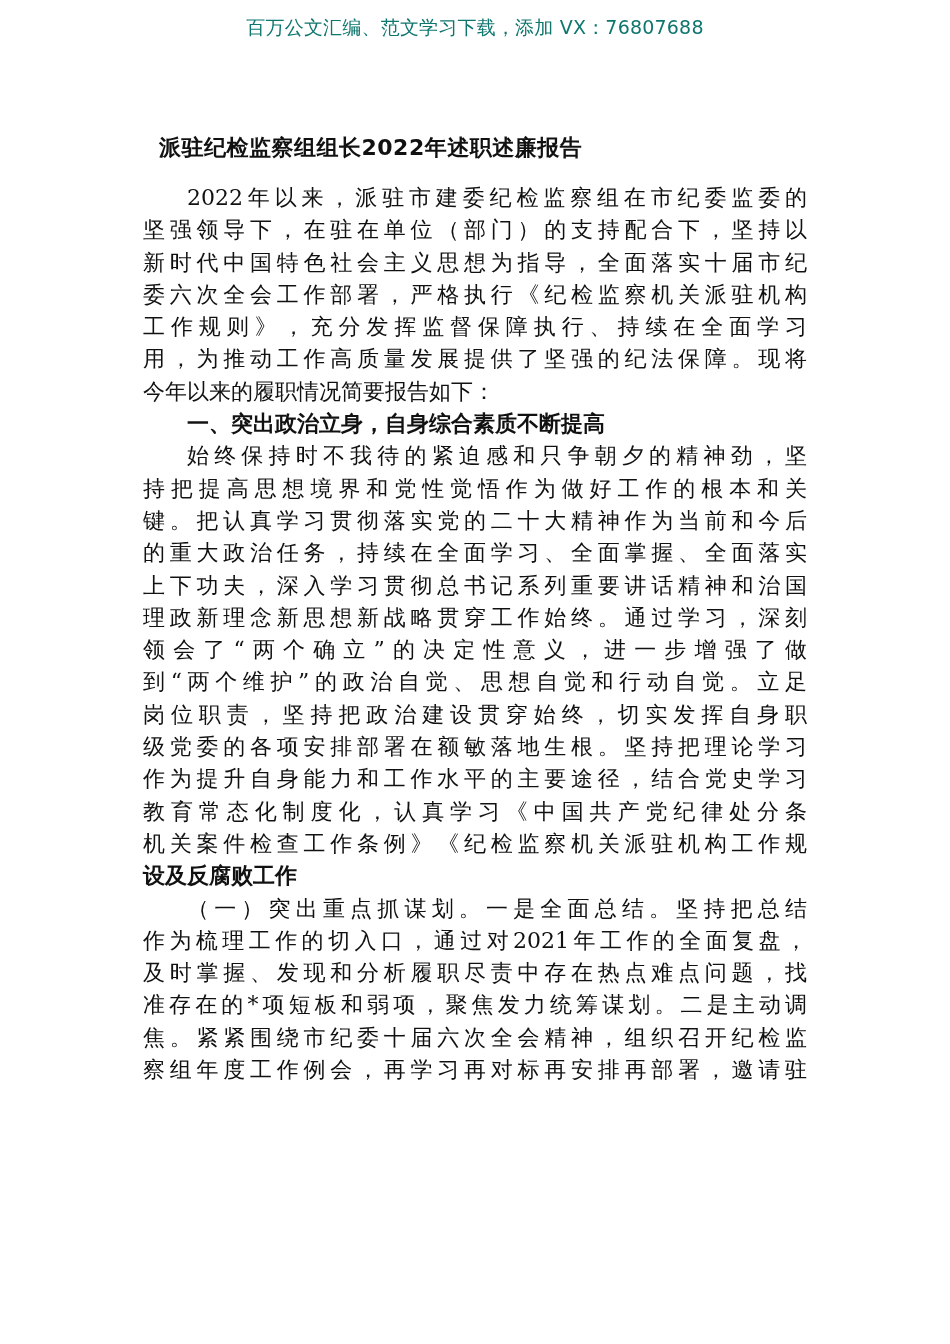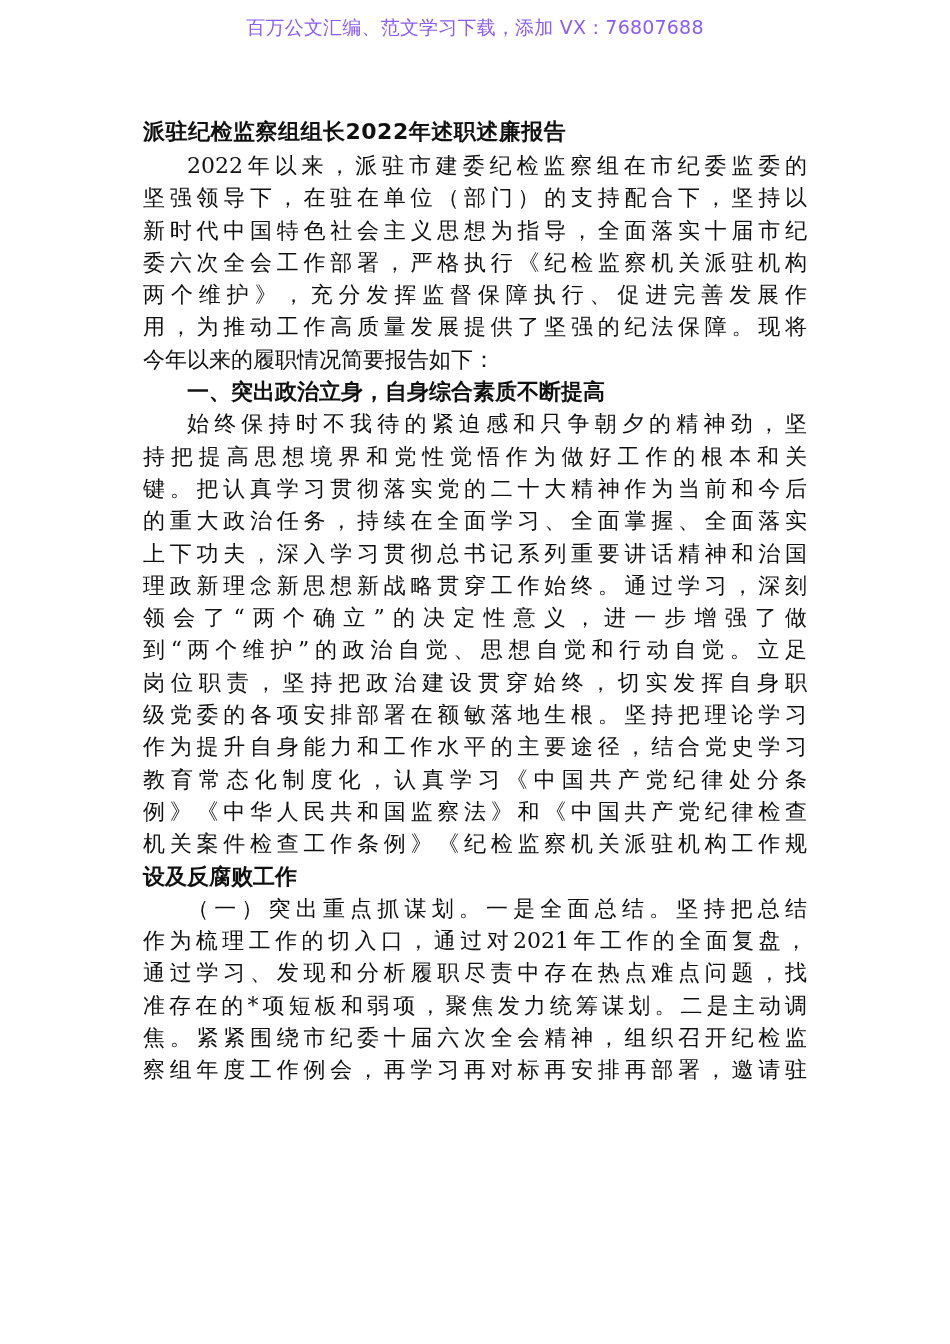--- a/index.html
+++ b/index.html
@@ -17,35 +17,35 @@
     }
     .banner {
       position: absolute;
       left: 0;
       top: 14px;
       width: 950px;
       text-align: center;
       font-family: "DejaVu Sans", "Liberation Sans", sans-serif;
       font-size: 19px;
       line-height: 26px;
-      color: #8b5cf6;
+      color: #0f766e;
       letter-spacing: 0.2px;
     }
     .page {
       position: absolute;
       left: 143px;
       top: 114px;
       width: 664px;
     }
     .doc-title {
       font-family: "DejaVu Sans", "Liberation Sans", sans-serif;
       font-weight: bold;
       font-size: 22px;
       line-height: 36px;
-      margin: 0;
+      margin: 16px;
       height: 36px;
       letter-spacing: 0.5px;
     }
     .body-text {
     }
     .line {
       display: block;
       font-size: 22px;
       line-height: 32.3px;
       height: 32.3px;
@@ -77,42 +77,41 @@
 
 <div class="page">
   <h1 class="doc-title">派驻纪检监察组组长2022年述职述廉报告</h1>
 
   <div class="body-text">
 
     <span class="line indent">2022年以来，派驻市建委纪检监察组在市纪委监委的</span>
     <span class="line">坚强领导下，在驻在单位（部门）的支持配合下，坚持以</span>
     <span class="line">新时代中国特色社会主义思想为指导，全面落实十届市纪</span>
     <span class="line">委六次全会工作部署，严格执行《纪检监察机关派驻机构</span>
-    <span class="line">两个维护》，充分发挥监督保障执行、促进完善发展作</span>
+    <span class="line">工作规则》，充分发挥监督保障执行、持续在全面学习</span>
     <span class="line">用，为推动工作高质量发展提供了坚强的纪法保障。现将</span>
     <span class="line last">今年以来的履职情况简要报告如下：</span>
 
     <span class="line last indent heading">一、突出政治立身，自身综合素质不断提高</span>
     <span class="line indent">始终保持时不我待的紧迫感和只争朝夕的精神劲，坚</span>
     <span class="line">持把提高思想境界和党性觉悟作为做好工作的根本和关</span>
     <span class="line">键。把认真学习贯彻落实党的二十大精神作为当前和今后</span>
     <span class="line">的重大政治任务，持续在全面学习、全面掌握、全面落实</span>
     <span class="line">上下功夫，深入学习贯彻总书记系列重要讲话精神和治国</span>
     <span class="line">理政新理念新思想新战略贯穿工作始终。通过学习，深刻</span>
     <span class="line">领会了“两个确立”的决定性意义，进一步增强了做</span>
     <span class="line">到“两个维护”的政治自觉、思想自觉和行动自觉。立足</span>
     <span class="line">岗位职责，坚持把政治建设贯穿始终，切实发挥自身职</span>
     <span class="line">级党委的各项安排部署在额敏落地生根。坚持把理论学习</span>
     <span class="line">作为提升自身能力和工作水平的主要途径，结合党史学习</span>
     <span class="line">教育常态化制度化，认真学习《中国共产党纪律处分条</span>
-    <span class="line">例》《中华人民共和国监察法》和《中国共产党纪律检查</span>
     <span class="line">机关案件检查工作条例》《纪检监察机关派驻机构工作规</span>
 
     <span class="line last heading">设及反腐败工作</span>
 
     <span class="line indent"><span class="bold-run">（一）突出重点抓谋划。</span><span>一是全面总结。坚持把总结</span></span>
     <span class="line">作为梳理工作的切入口，通过对2021年工作的全面复盘，</span>
-    <span class="line">通过学习、发现和分析履职尽责中存在热点难点问题，找</span>
+    <span class="line">及时掌握、发现和分析履职尽责中存在热点难点问题，找</span>
     <span class="line">准存在的*项短板和弱项，聚焦发力统筹谋划。二是主动调</span>
     <span class="line">焦。紧紧围绕市纪委十届六次全会精神，组织召开纪检监</span>
     <span class="line">察组年度工作例会，再学习再对标再安排再部署，邀请驻</span>
   </div>
 </div>
 
 </body></html>

